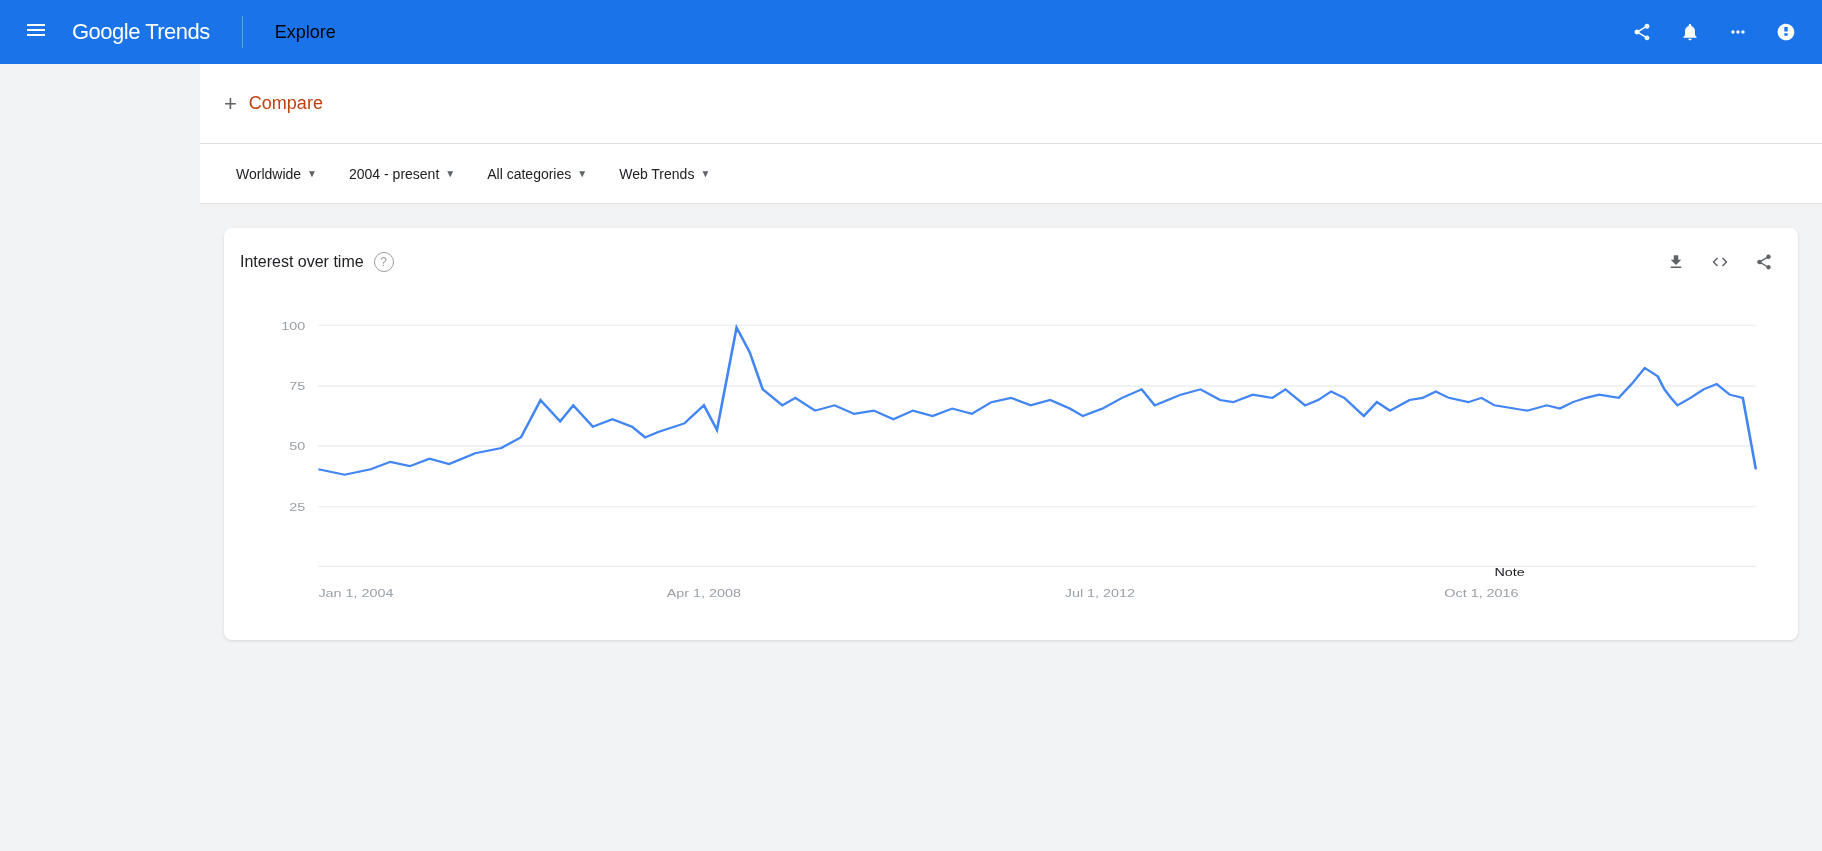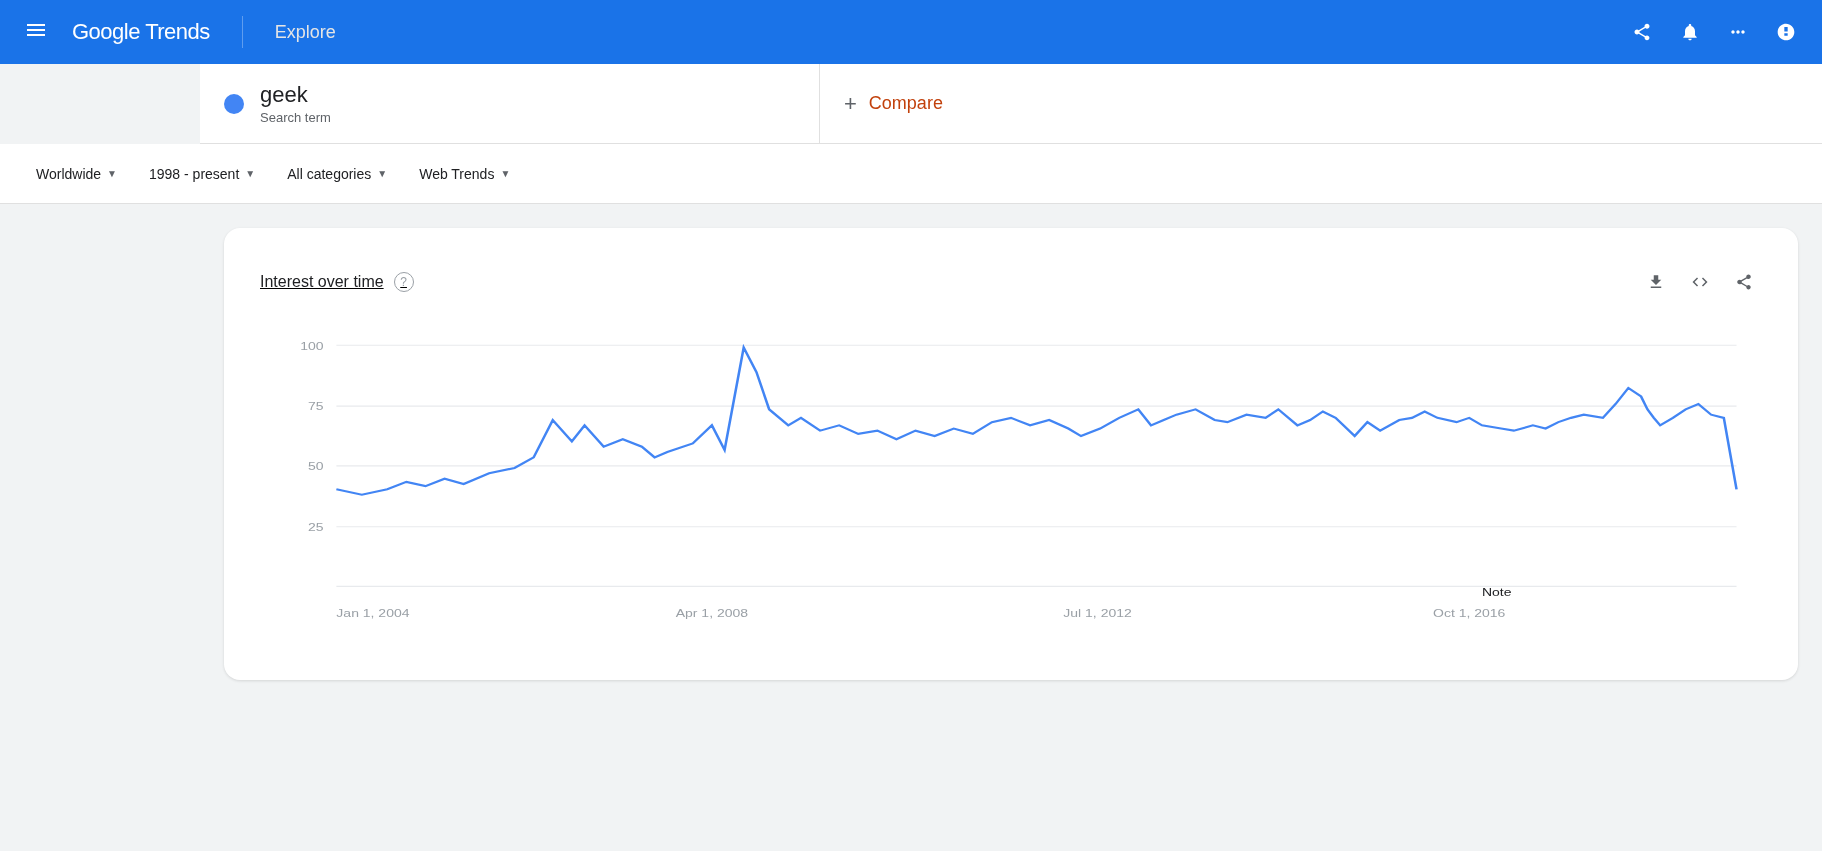--- a/index.html
+++ b/index.html
@@ -31,21 +31,21 @@
       font-weight: 400;
       letter-spacing: -0.5px;
     }
     .header-divider {
       width: 1px;
       height: 32px;
       background: rgba(255,255,255,0.3);
       margin: 0 16px;
     }
     .explore-text {
-      color: #e5e5e5;
+      color: #000000;
       font-size: 18px;
       font-weight: 400;
     }
     .header-right {
       position: absolute;
       right: 16px;
       display: flex;
       align-items: center;
       gap: 8px;
     }
@@ -116,20 +116,21 @@
 
     
     .filters-bar {
       background: white;
       display: flex;
       align-items: center;
       padding: 0 24px;
       height: 60px;
       gap: 8px;
       border-bottom: 1px solid #e0e0e0;
+      margin-left: 200px;
     }
     .filter-dropdown {
       display: flex;
       align-items: center;
       padding: 8px 12px;
       cursor: pointer;
       color: #202124;
       font-size: 14px;
       border-radius: 4px;
       gap: 6px;
@@ -141,24 +142,23 @@
 
     
     .main-content {
       padding: 24px 24px 24px 224px;
       min-height: 600px;
     }
 
     
     .chart-card {
       background: white;
-      border-radius: 16px;
-      padding: 36px;
+      border-radius: 8px;
+      padding: 16px;
       box-shadow: 0 1px 3px rgba(0,0,0,0.12);
-      text-decoration: underline;
     }
     .chart-header {
       display: flex;
       align-items: center;
       justify-content: space-between;
       margin-bottom: 24px;
     }
     .chart-title-area {
       display: flex;
       align-items: center;
@@ -264,40 +264,33 @@
     </div>
     <div class="header-icon-btn">
       <svg width="20" height="20" viewBox="0 0 24 24" fill="white">
         <path d="M12 2C6.48 2 2 6.48 2 12s4.48 10 10 10 10-4.48 10-10S17.52 2 12 2zm-2 14.5v-3h4v3h-4zm0-5V6h4v5.5h-4z"></path>
       </svg>
     </div>
   </div>
 </div>
 
 <div class="search-area">
-  <div class="search-term-box">
-    <div class="blue-dot"></div>
-    <div class="search-term-info">
-      <div class="search-term-name">geek</div>
-      <div class="search-term-label">Search term</div>
-    </div>
-  </div>
   <div class="compare-box">
     <span class="plus-icon">+</span>
     <span class="compare-text">Compare</span>
   </div>
 </div>
 
 <div class="filters-bar">
   <div class="filter-dropdown">
     <span>Worldwide</span>
     <span class="chevron-down">▼</span>
   </div>
   <div class="filter-dropdown">
-    <span>1998 - present</span>
+    <span>2004 - present</span>
     <span class="chevron-down">▼</span>
   </div>
   <div class="filter-dropdown">
     <span>All categories</span>
     <span class="chevron-down">▼</span>
   </div>
   <div class="filter-dropdown">
     <span>Web Trends</span>
     <span class="chevron-down">▼</span>
   </div>

